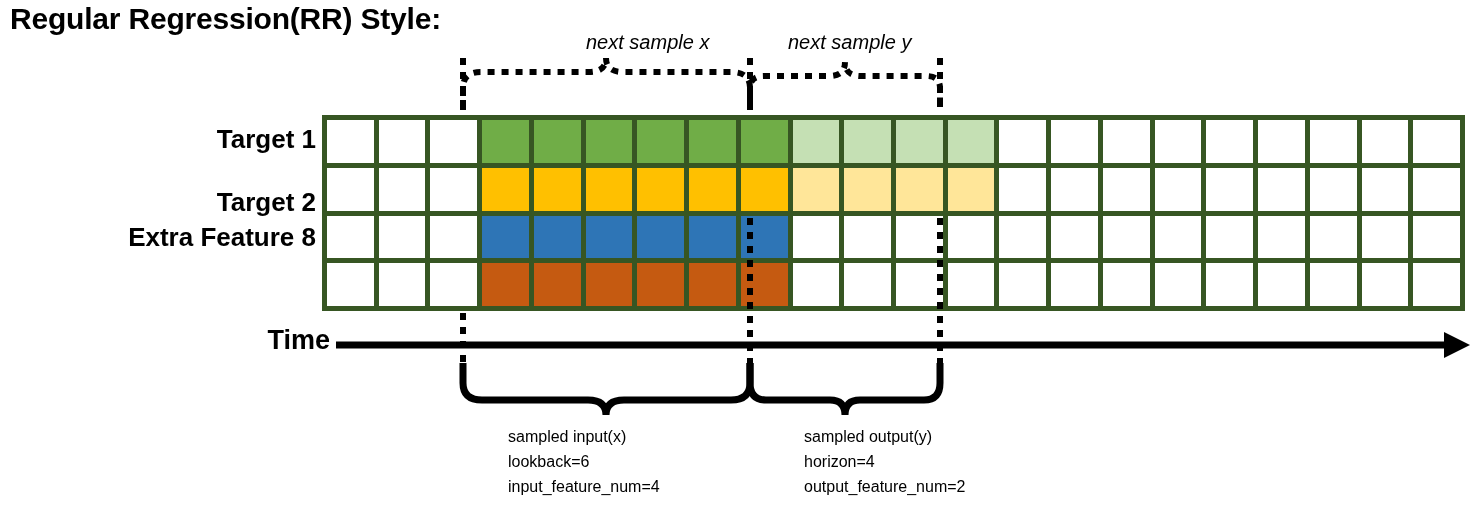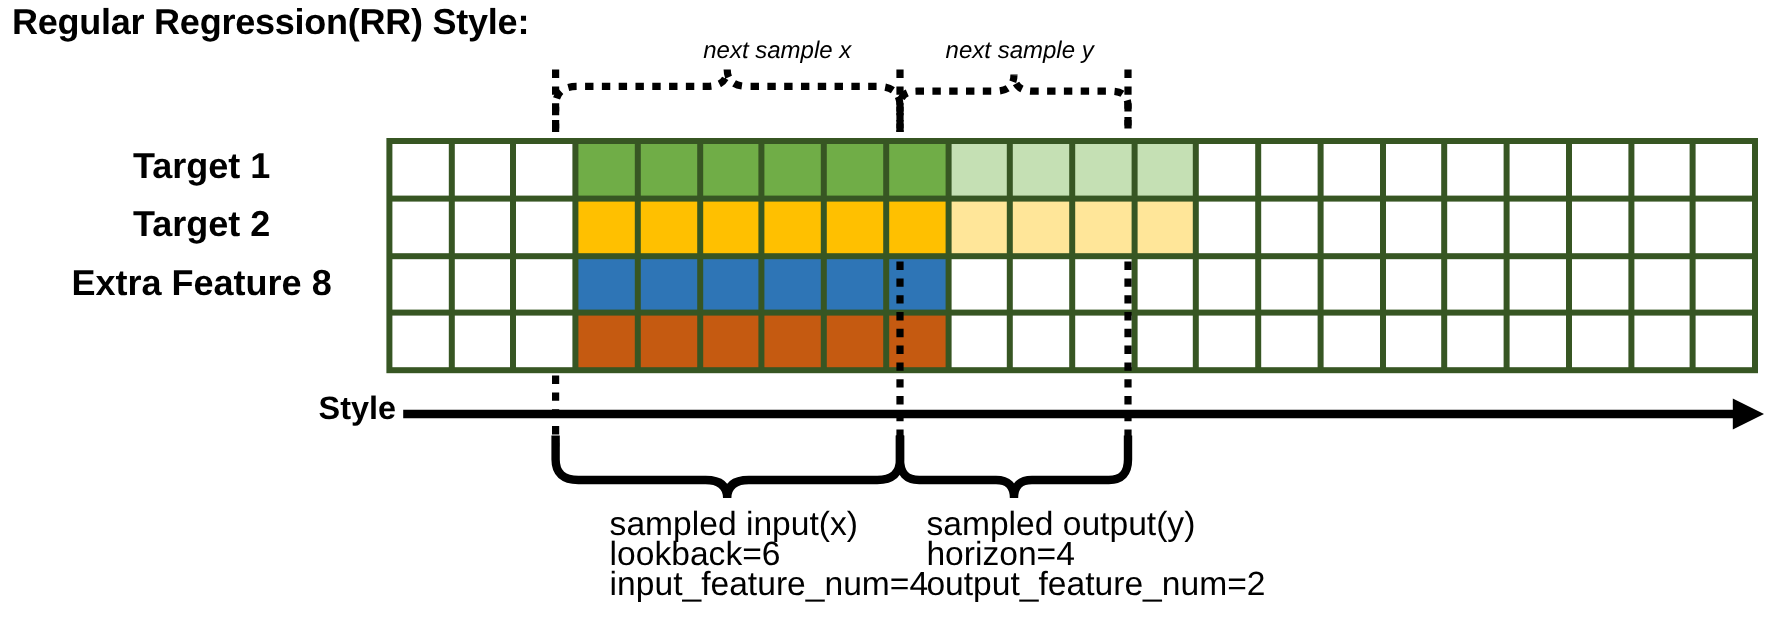--- a/index.html
+++ b/index.html
@@ -12,22 +12,22 @@
 
   
   .title{
     position:absolute;left:10px;top:2px;
     font-size:30px;font-weight:700;color:#000;
     letter-spacing:-0.2px;white-space:nowrap;
   }
 
   
   .rowlabel{
-    position:absolute;right:0;width:296px;text-align:center;
-    font-size:30px;font-weight:700;color:#000;white-space:nowrap;
+    position:absolute;right:0;width:296px;text-align:right;
+    font-size:26px;font-weight:700;color:#000;white-space:nowrap;
     line-height:48px;
   }
   .rowlabels{position:absolute;left:10px;top:115px;width:306px;height:196px;}
 
   
   .grid{
     position:absolute;left:322px;top:115px;
     width:1143px;height:196px;
     background:#375623;
     display:grid;
@@ -55,36 +55,36 @@
   
   .cap-top{
     position:absolute;font-size:20px;font-style:italic;font-weight:500;
     color:#000;white-space:nowrap;margin-top:28px;
   }
   #cap-x{left:586px;top:3px;}
   #cap-y{left:788px;top:3px;}
 
   
   .cap-bot{
-    position:absolute;font-size:28px;color:#000;
+    position:absolute;font-size:16px;color:#000;
     line-height:25px;white-space:pre;
   }
   #cap-in{left:508px;top:424px;}
-  #cap-out{left:772px;top:424px;}
+  #cap-out{left:804px;top:424px;}
 </style>
 </head>
 <body>
 
 <div class="stage">
 
   <div class="title">Regular Regression(RR) Style:</div>
 
   <div class="rowlabels">
     <div class="rowlabel" style="top:0px">Target 1</div>
-    <div class="rowlabel" style="top:49px">Target 2</div>
+    <div class="rowlabel" style="top:63px">Target 2</div>
     <div class="rowlabel" style="top:98px">Extra Feature 8</div>
   </div>
 
   <div class="grid" id="grid">
       <div class="cell"></div>
       <div class="cell"></div>
       <div class="cell"></div>
       <div class="cell green"></div>
       <div class="cell green"></div>
       <div class="cell green"></div>
@@ -165,21 +165,21 @@
       <div class="cell"></div>
       <div class="cell"></div>
       <div class="cell"></div>
       <div class="cell"></div>
       <div class="cell"></div>
       <div class="cell"></div>
       <div class="cell"></div>
       <div class="cell"></div>
     </div>
 
-  <div class="timelabel">Style</div>
+  <div class="timelabel">Time</div>
 
   <div class="cap-top" id="cap-x">next sample x</div>
   <div class="cap-top" id="cap-y">next sample y</div>
 
   <div class="cap-bot" id="cap-in">sampled input(x)
 lookback=6
 input_feature_num=4</div>
   <div class="cap-bot" id="cap-out">sampled output(y)
 horizon=4
 output_feature_num=2</div>

